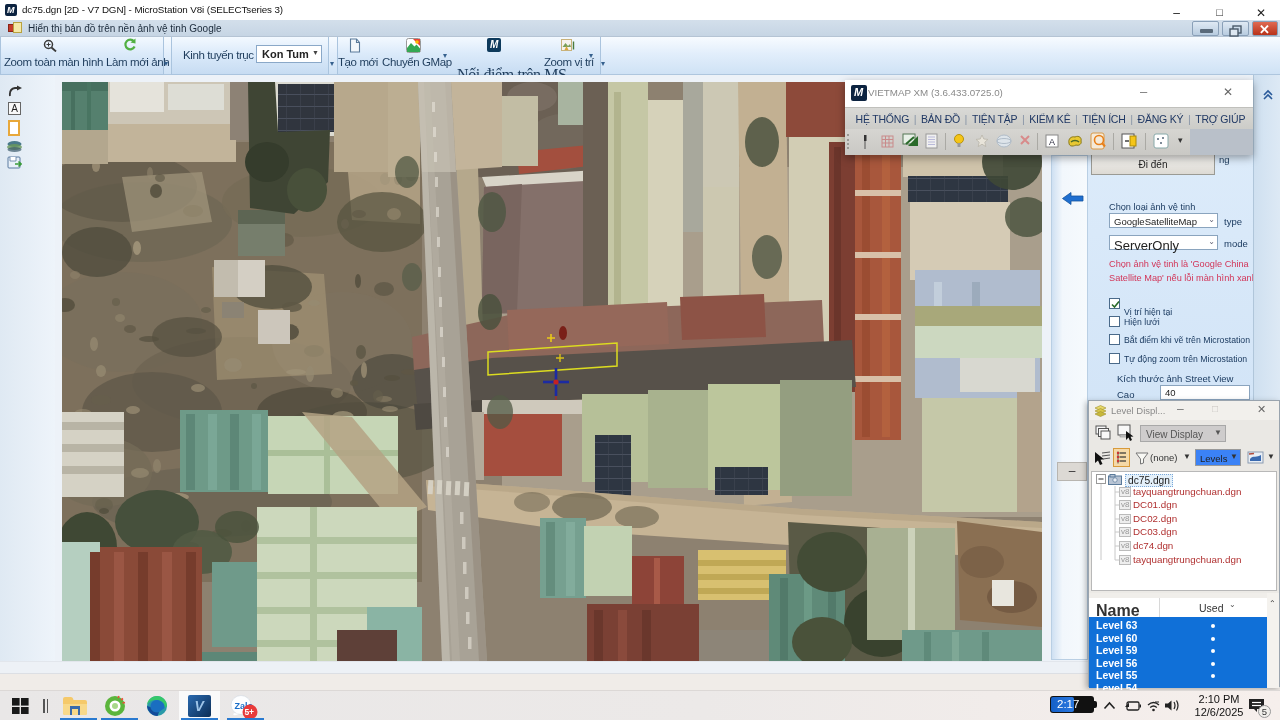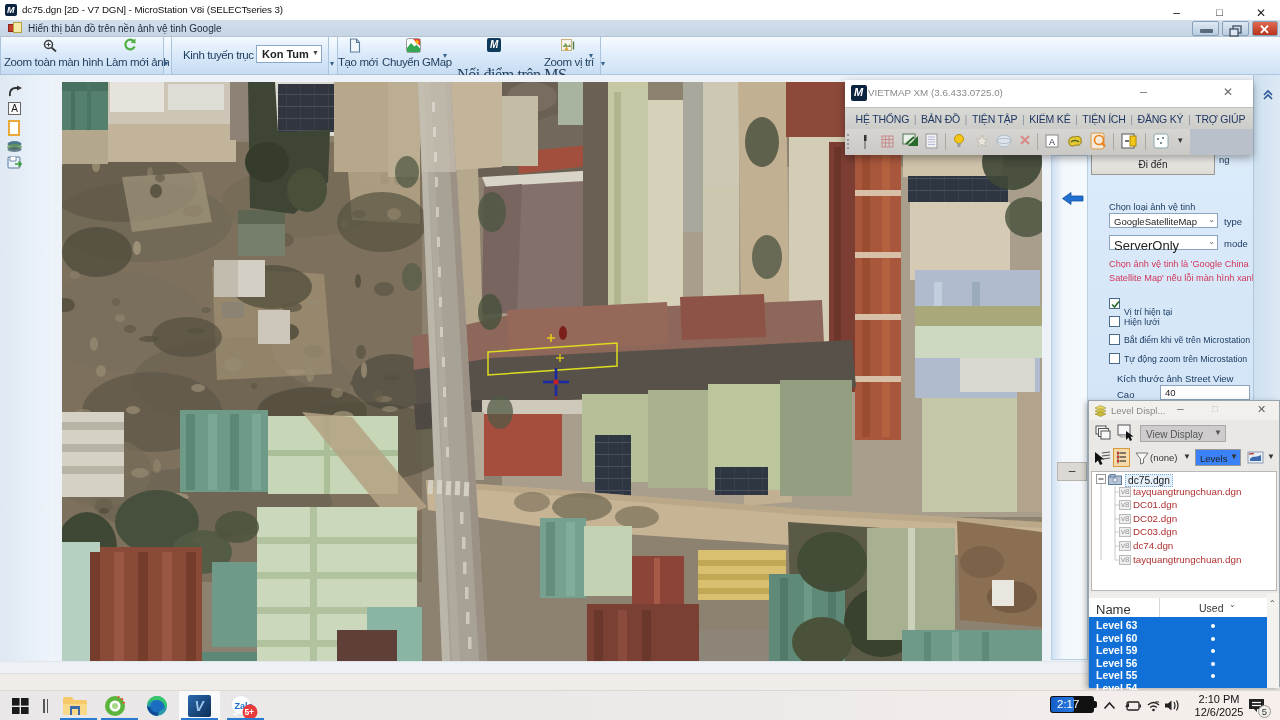--- a/index.html
+++ b/index.html
@@ -716,21 +716,21 @@
     <div class="treeitem" style="top:14px;">tayquangtrungchuan.dgn</div>
     <div class="treeitem" style="top:27px;">DC01.dgn</div>
     <div class="treeitem" style="top:41px;">DC02.dgn</div>
     <div class="treeitem" style="top:54px;">DC03.dgn</div>
     <div class="treeitem" style="top:68px;">dc74.dgn</div>
     <div class="treeitem" style="top:82px;">tayquangtrungchuan.dgn</div>
   </div>
 
   <div class="abs" style="left:0px; top:192px; width:190px; height:95px; background:#fff;">
     <div class="abs" style="left:0; top:0; width:190px; height:5px; background:#f0eeea;"></div>
-    <span class="abs" style="left:7px; top:9px; font-size:13px; color:#333;">Name</span>
+    <span class="abs" style="left:7px; top:9px; font-size:16px; color:#333;font-weight:bold;">Name</span>
     <span class="abs" style="left:110px; top:9px; font-size:10.5px; color:#333;">Used</span>
     <span class="abs" style="left:140px; top:7px; font-size:8px; color:#555;">⌄</span>
     <div class="abs" style="left:70px; top:5px; width:1px; height:19px; background:#d8d8d8;"></div>
     <div class="abs" style="left:0; top:24px; width:178px; height:71px; background:#1070d8;"></div>
     <div class="lvrow" style="top:26px;">Level 63</div>
     <div class="lvrow" style="top:38.5px;">Level 60</div>
     <div class="lvrow" style="top:51px;">Level 59</div>
     <div class="lvrow" style="top:63.5px;">Level 56</div>
     <div class="lvrow" style="top:76px;">Level 55</div>
     <div class="lvrow" style="top:89px;">Level 54</div>

